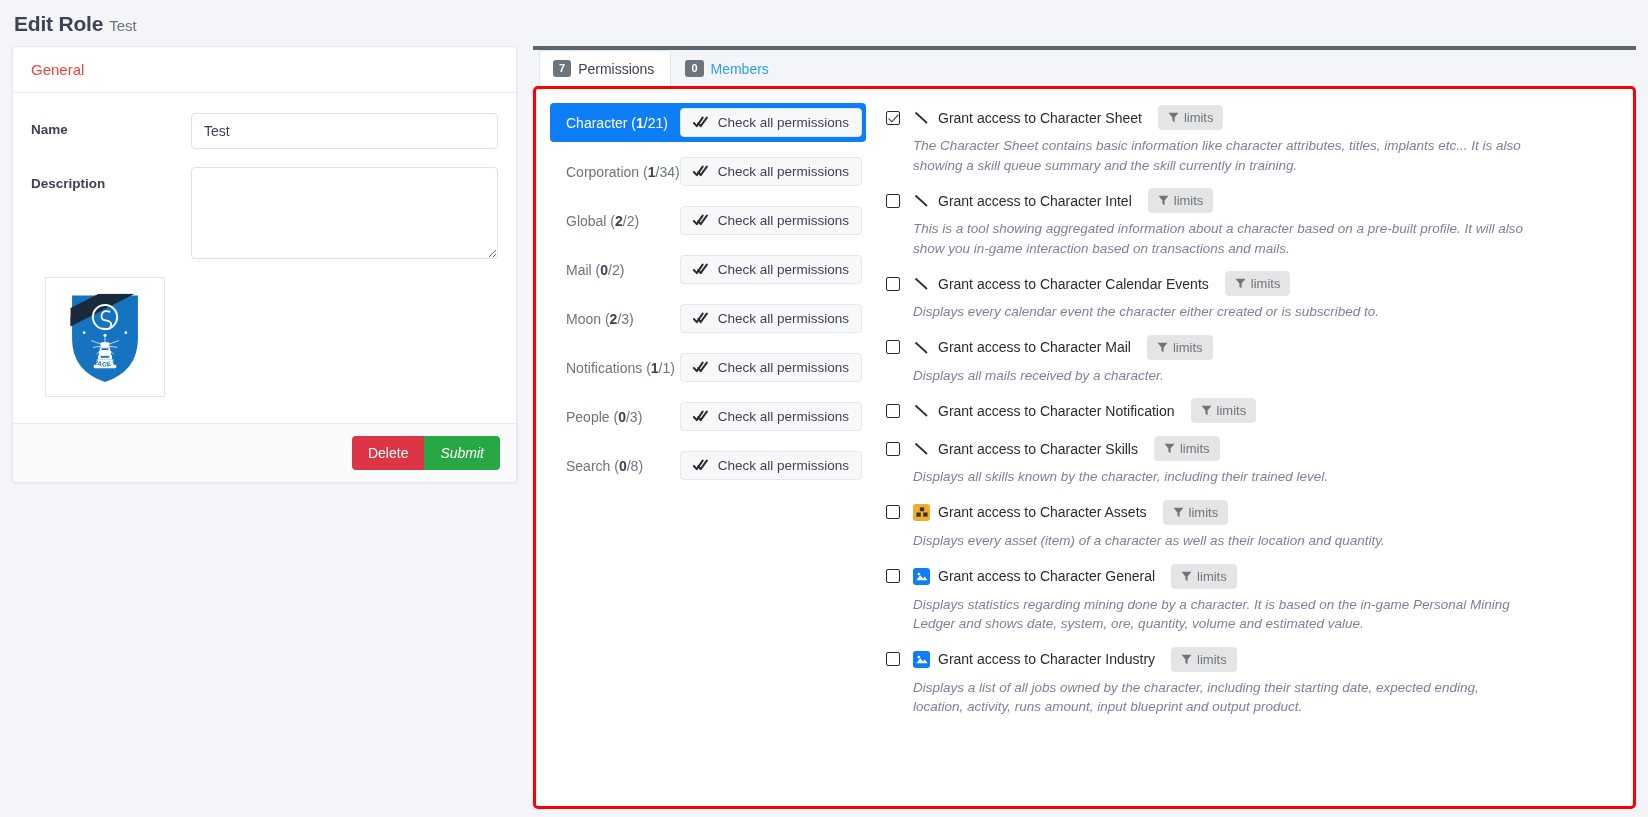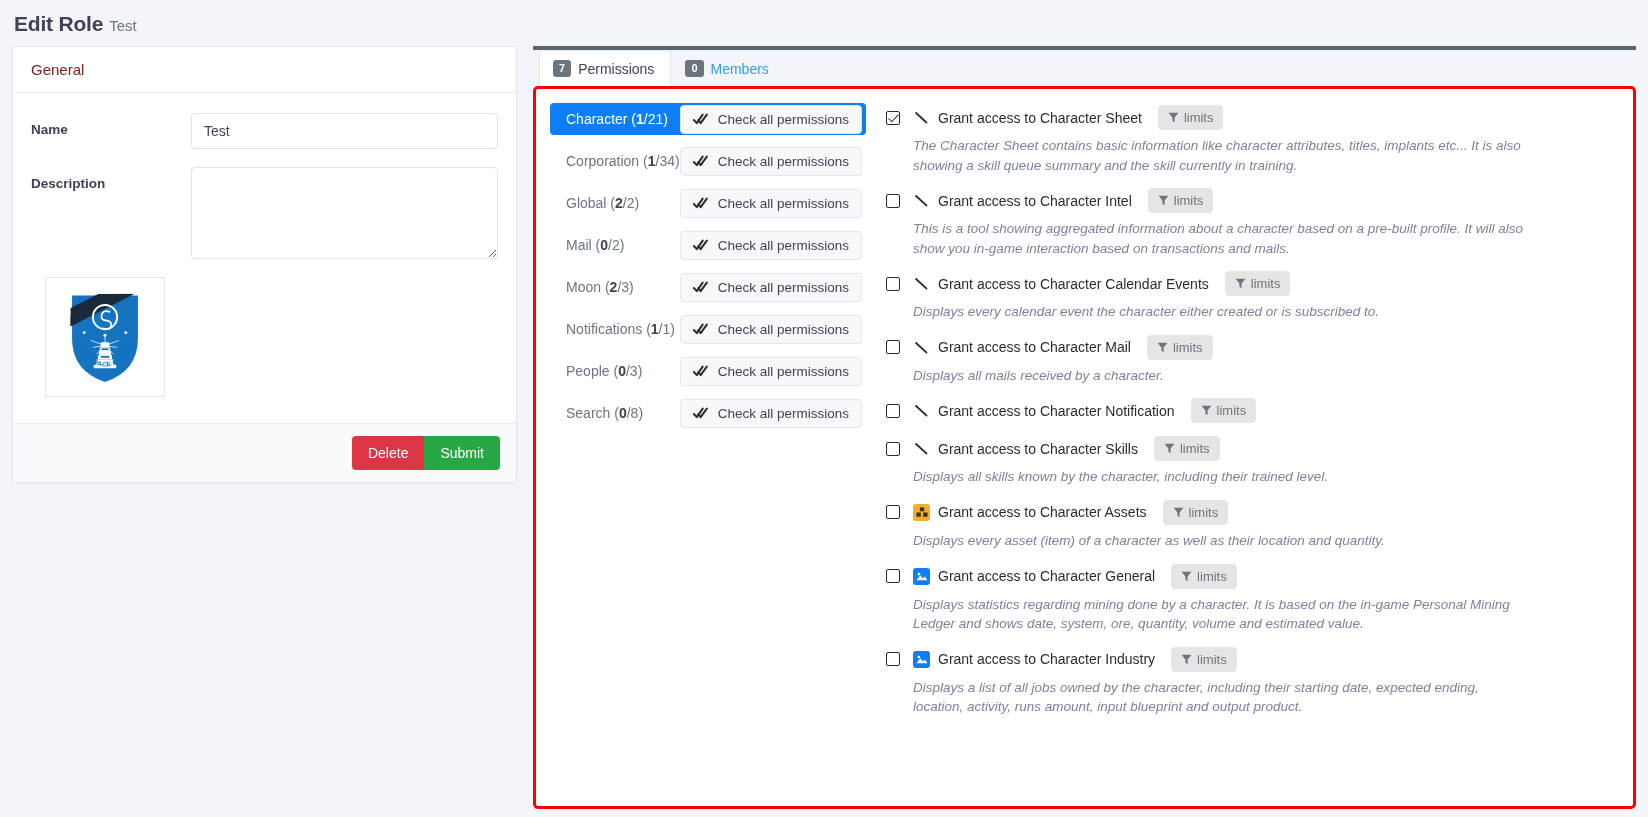--- a/index.html
+++ b/index.html
@@ -43,21 +43,21 @@
   .card {
     background: #fff;
     border: 1px solid #e4e6ef;
     border-radius: 4px;
     box-shadow: 0 1px 3px rgba(0,0,0,.05);
   }
   .card-header {
     padding: 14px 18px;
     border-bottom: 1px solid #e9ecef;
     font-size: 15px;
-    color: #7f1d1d;
+    color: #ef4444;
   }
   .card-body { padding: 20px 18px 8px 18px; }
   .form-row {
     display: flex;
     align-items: flex-start;
     margin-bottom: 18px;
   }
   .form-label {
     width: 160px;
     flex: 0 0 160px;
@@ -99,21 +99,21 @@
   }
   .btn {
     border: none;
     color: #fff;
     font-size: 14px;
     font-family: "Liberation Sans", sans-serif;
     padding: 9px 16px;
     cursor: pointer;
   }
   #btn-delete { background: #dc3545; border-radius: 4px 0 0 4px; }
-  #btn-submit { background: #28a745; border-radius: 0 4px 4px 0; }
+  #btn-submit { background: #28a745; border-radius: 0 4px 4px 0; font-style: italic; }
 
   
   #right-col { flex: 1; min-width: 0; position: relative; }
 
   #tabs-strip {
     border-top: 4px solid #5b6670;
     background: transparent;
     display: flex;
     align-items: flex-end;
     height: 40px;
@@ -157,21 +157,21 @@
   
   #category-list {
     width: 340px;
     flex: 0 0 340px;
     padding: 14px 10px 14px 14px;
   }
   .cat-row {
     display: flex;
     align-items: center;
     justify-content: space-between;
-    height: 32px;
+    height: 39px;
     margin-bottom: 10px;
     border-radius: 4px;
     padding: 0 4px 0 16px;
     cursor: pointer;
   }
   .cat-row.active { background: #0d7ef5; }
   .cat-label {
     font-size: 14px;
     color: #6c757d;
     white-space: nowrap;

